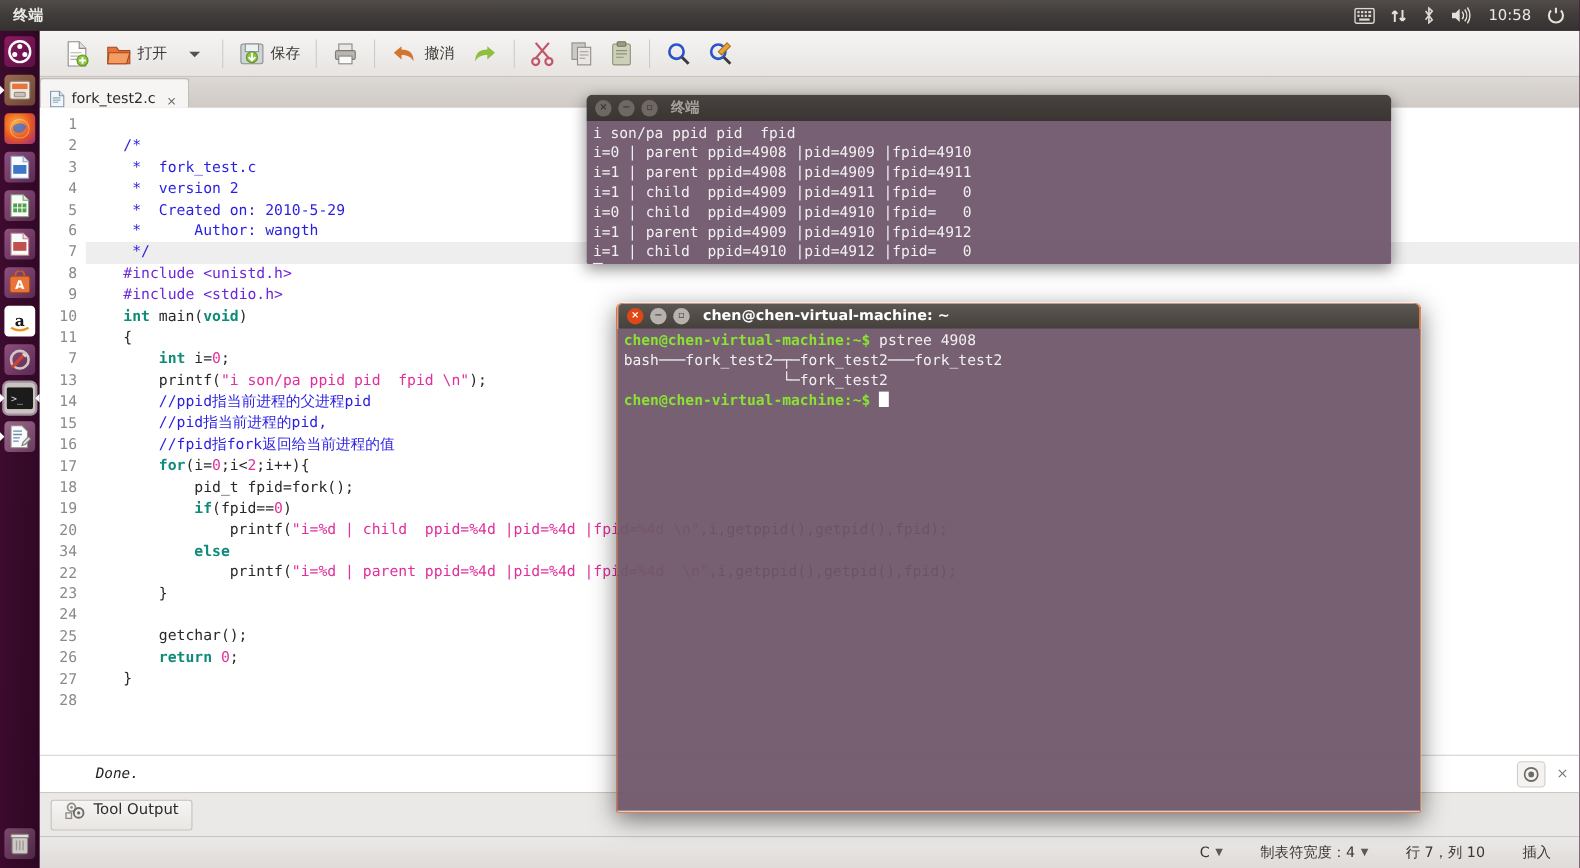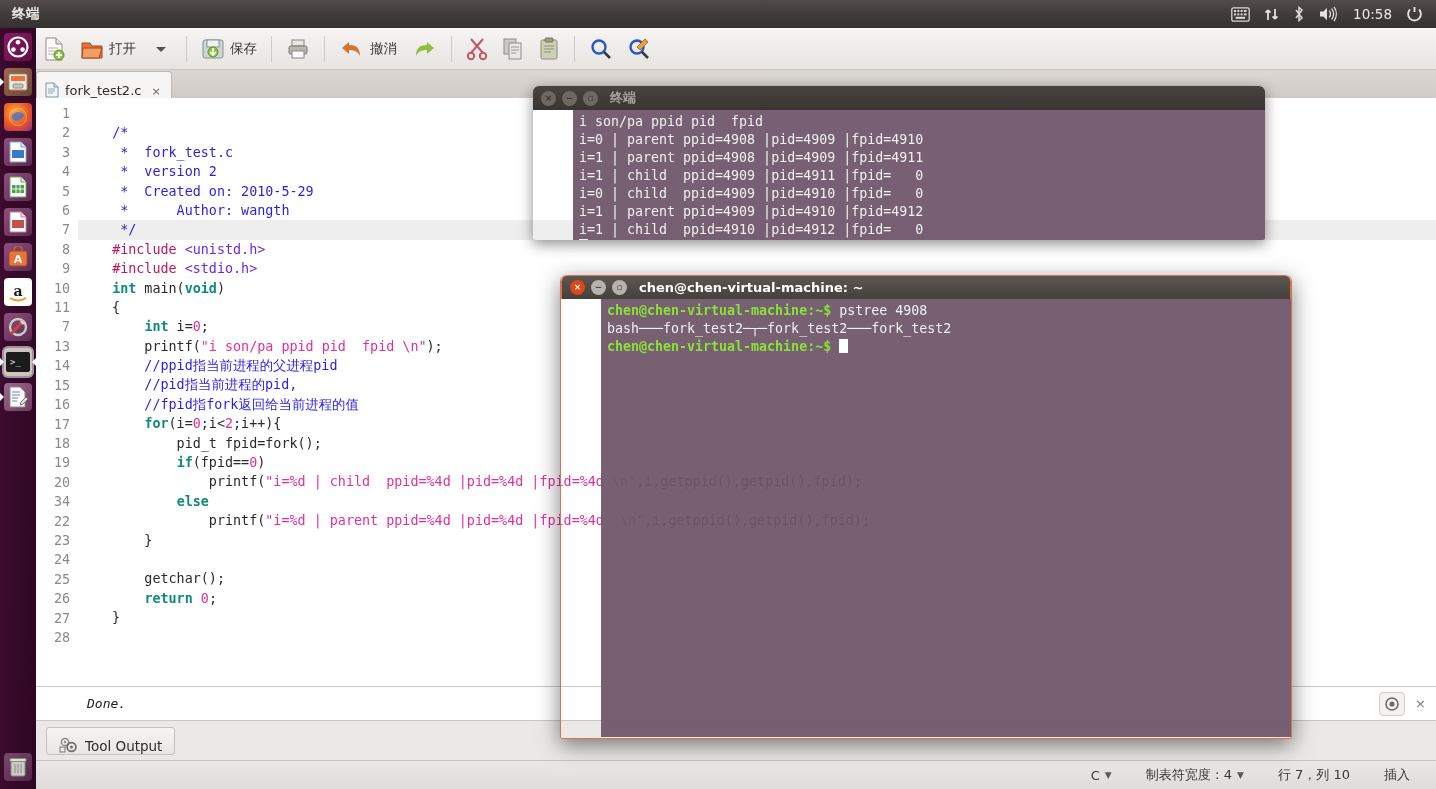--- a/index.html
+++ b/index.html
@@ -64,21 +64,21 @@
   
   .gedit {
     position: absolute; left: 36px; top: 28px; width: 1400px; height: 761px;
     background: #f2f1f0;
     z-index: 50;
     display: flex; flex-direction: column;
   }
   .gedit-toolbar {
     height: 42px; background: linear-gradient(to bottom,#f6f5f4,#e7e4e1);
     border-bottom: 1px solid #c9c4c0;
-    display: flex; align-items: center; padding: 0 0; gap: 2px;
+    display: flex; align-items: center; padding: 0 16px; gap: 2px;
   }
   .tb-btn { height: 36px; min-width: 34px; display:flex; align-items:center; justify-content:center;
             gap:5px; padding: 0 6px; border-radius:3px; cursor:default; font-size:13.5px; color:#3b3836;}
   .tb-sep { width:1px; height:26px; background:#cfcac6; margin: 0 6px; }
 
   .gedit-tabs { height: 28px; background: linear-gradient(to bottom,#dcd8d4,#cfcac6); display:flex; align-items:flex-end; }
   .gtab {
     height: 27px; display: flex; align-items: flex-end; gap: 6px;
     padding: 0 10px 0 8px; font-size: 13px; color: #2e2b29;
     background: #f6f5f4; border: 1px solid #bdb8b4; border-bottom: none;
@@ -97,51 +97,51 @@
     flex: 1; position: relative;
     font-family: "DejaVu Sans Mono", "Liberation Mono", monospace;
     font-size: 13.4px; line-height: 19.4px;
     padding: 6px 0 0 18px; color: #2a2a2a; white-space: pre;
   }
   .ln-hl { position:absolute; left:0; right:0; height:19.4px; background:#eeeeee; }
   .kw   { color: #0f8b7a; font-weight: bold; }
   .cmt  { color: #2a1fe0; }
   .str  { color: #e0309d; }
   .num  { color: #e0309d; }
-  .pp   { color: #be185d; }
+  .pp   { color: #6d28d9; }
   .pph  { color: #6d28d9; }
 
   .out-pane { height: 34px; background: #ffffff; border-top:1px solid #cdc8c4; display:flex; align-items:center; padding-left:4px;}
   .out-text { font-family: "DejaVu Sans Mono","Liberation Mono",monospace; font-size:13px; font-style: italic; color:#222;margin-left:47px; }
   .out-right { margin-left:auto; display:flex; align-items:center; gap:10px; padding-right:10px;}
   .out-rec { width:26px; height:24px; border:1px solid #d0ccc8; border-radius:4px; background:#f4f3f2; display:flex;align-items:center;justify-content:center;}
   .out-x { color:#7d7975; font-size:13px; }
 
   .bottom-tabs { height:40px; background:#ebe9e7; border-top:1px solid #cdc8c4; display:flex; align-items:center; padding-left:10px;}
-  .btab { display:flex; align-items:flex-end; gap:7px; height:28px; padding:0 12px;
+  .btab { display:flex; align-items:flex-start; gap:7px; height:28px; padding:0 12px;
           background: linear-gradient(to bottom,#f6f5f4,#e9e6e3); border:1px solid #c6c1bd;
           border-radius:3px; font-size:13.5px; color:#2f2c2a; }
 
   .statusbar { height:29px; background: linear-gradient(to bottom,#ebe9e7,#dedbd8); border-top:1px solid #c9c4c0;
                display:flex; align-items:center; justify-content:flex-end; gap:34px; padding-right:26px;
                font-size:13px; color:#3a3735;}
   .sb-item{ display:flex; align-items:center; gap:5px;}
   .caret-dn { font-size:9px; color:#5d5955; }
 
   
   .term { position:absolute; border-radius: 6px 6px 2px 2px; overflow:hidden; }
   .term-title {
     height: 24px; display:flex; align-items:center; gap: 6px; padding-left: 8px;
     font-size: 13px; font-weight: bold;
   }
   .wb { width:15px; height:15px; border-radius:50%; display:flex; align-items:center; justify-content:center;
         font-size:9px; font-weight:bold; line-height:1; }
   .term-body {
     font-family: "DejaVu Sans Mono","Liberation Mono",monospace;
-    font-size: 13.3px; line-height: 18px; padding: 3px 6px; white-space: pre; margin-left: 40px;
+    font-size: 13.3px; line-height: 18px; padding: 3px 6px; white-space: pre;
   }
 
   
   #term1 { left: 533px; top: 86px; width: 732px; height: 154px; z-index: 60;
            box-shadow: 0 4px 14px rgba(0,0,0,.45); }
   #term1 .term-title { background: linear-gradient(to bottom,#48433f,#3a3532); color:#a8a29d; }
   #term1 .wb { background:#6e6763; color:#3d3834; }
   #term1 .term-body { background: rgba(104,79,100,.90); color:#f2eff1; }
 
   
@@ -356,21 +356,21 @@
     <div class="term-body" id="term1body"><div>i son/pa ppid pid  fpid</div><div>i=0 | parent ppid=4908 |pid=4909 |fpid=4910</div><div>i=1 | parent ppid=4908 |pid=4909 |fpid=4911</div><div>i=1 | child  ppid=4909 |pid=4911 |fpid=   0</div><div>i=0 | child  ppid=4909 |pid=4910 |fpid=   0</div><div>i=1 | parent ppid=4909 |pid=4910 |fpid=4912</div><div>i=1 | child  ppid=4910 |pid=4912 |fpid=   0</div><div><span style="display:inline-block;width:9px;height:14px;border:1px solid #f2eff1;"></span></div></div>
   </div>
 
   <div class="term" id="term2">
     <div class="term-title">
       <span class="wb close">×</span>
       <span class="wb">−</span>
       <span class="wb">▫</span>
       <span style="margin-left:6px">chen@chen-virtual-machine: ~</span>
     </div>
-    <div class="term-body" id="term2body"><div><span class="prompt">chen@chen-virtual-machine:~$</span><span> pstree 4908</span></div><div>bash───fork_test2─┬─fork_test2───fork_test2</div><div><span class="prompt">chen@chen-virtual-machine:~$</span> <span class="cursor-block"></span></div></div>
+    <div class="term-body" id="term2body"><div><span class="prompt">chen@chen-virtual-machine:~$</span><span> pstree 4908</span></div><div>bash───fork_test2─┬─fork_test2───fork_test2</div><div>                  └─fork_test2</div><div><span class="prompt">chen@chen-virtual-machine:~$</span> <span class="cursor-block"></span></div></div>
   </div>
 
   <div class="launcher">
 
     <div class="launcher-item">
       <span class="lico" style="background:linear-gradient(135deg,#8c1a63,#5e0f44);">
         <svg width="22" height="22" viewBox="0 0 22 22">
           <circle cx="11" cy="11" r="9.5" fill="none" stroke="#fff" stroke-width="2.2"></circle>
           <circle cx="11" cy="6.2" r="2.3" fill="#fff"></circle>
           <circle cx="6.4" cy="13.6" r="2.3" fill="#fff"></circle>

